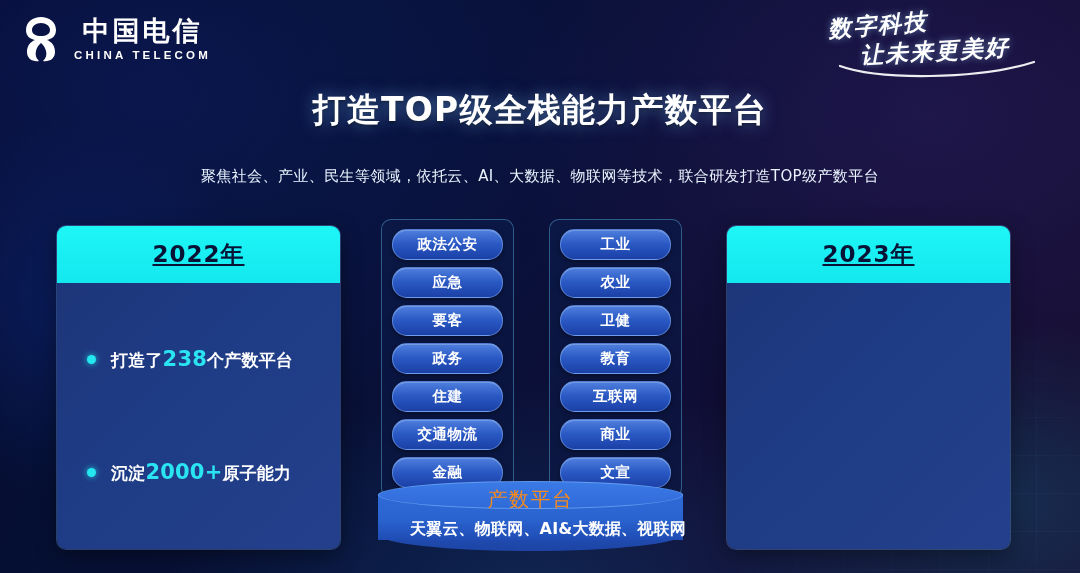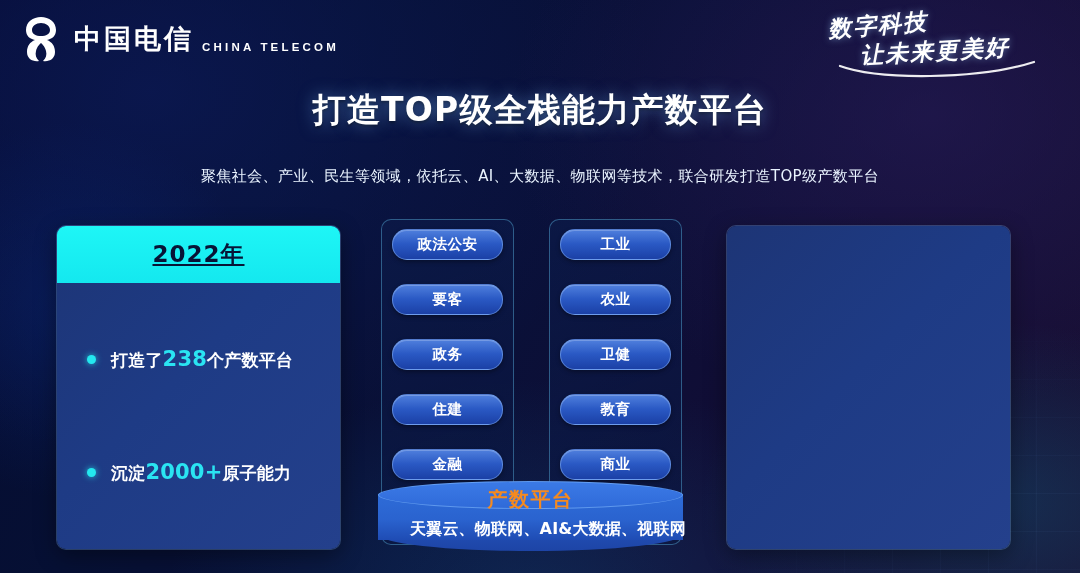--- a/index.html
+++ b/index.html
@@ -47,36 +47,35 @@
 
   
   .logo {
     position: absolute;
     left: 18px; top: 14px;
     display: flex;
     align-items: center;
     gap: 10px;
   }
   .logo-mark { width: 46px; height: 50px; display:block; }
-  .logo-text { display: flex; flex-direction: row; align-items: flex-end; }
+  .logo-text { display: flex; flex-direction: column; align-items: center; }
   .logo-cn {
     color: #ffffff;
     font-size: 27px;
     font-weight: 700;
     letter-spacing: 3px;
     line-height: 1.05;
     font-family: "DejaVu Sans", sans-serif;
   }
   .logo-en {
     color: #ffffff;
     font-size: 11.5px;
     font-weight: 700;
     letter-spacing: 3.2px;
     margin-top: 3px;
-    margin-left: 8px;
   }
 
   .slogan {
     position: absolute;
     right: 26px; top: 8px;
     width: 250px;
     height: 70px;
     color: #ffffff;
   }
   .slogan-l1, .slogan-l2 {
@@ -179,21 +178,21 @@
   .pill-col {
     position: absolute;
     top: 219px;
     width: 133px;
     padding: 9px 10px;
     border-radius: 10px;
     border: 1px solid rgba(90,180,225,0.45);
     background: linear-gradient(160deg, rgba(12,26,72,0.75) 0%, rgba(10,22,64,0.55) 100%);
     display: flex;
     flex-direction: column;
-    gap: 24px;
+    gap: 7px;
     box-sizing: border-box;
   }
   .pill-col.c1 { left: 381px; }
   .pill-col.c2 { left: 549px; }
   .pill {
     height: 29px;
     border-radius: 15px;
     background: linear-gradient(180deg, #4f7fdd 0%, #2a59c4 48%, #1b40a6 100%);
     border: 1px solid rgba(150,195,255,0.45);
     display: flex;
@@ -238,21 +237,21 @@
     background: linear-gradient(180deg, #3b7ae6 0%, #2f6ad9 100%);
     border: 1px solid rgba(140,195,255,0.5);
     box-sizing: border-box;
   }
   .cyl-label {
     position: absolute;
     left: 0; right: 0; top: 5px;
     text-align: center;
     color: #f58a1f;
     font-size: 20px;
-    font-weight: 700;
+    font-weight: 400;
     letter-spacing: 1.5px;
     font-family: "DejaVu Sans", sans-serif;
     z-index: 3;
   }
   .cyl-sub {
     position: absolute;
     left: 0; right: 0; top: 38px;
     text-align: center;
     color: #ffffff;
     font-size: 16px;
@@ -307,38 +306,41 @@
       <div class="bullet-row">
         <span class="bullet-dot"></span>
         <span class="bullet-text">
           <span>沉淀</span><span class="hl">2000+</span><span>原子能力</span>
         </span>
       </div>
     </div>
   </div>
 
   <div class="year-panel right">
+    <div class="year-head">2023年</div>
     <div class="year-body">
     </div>
   </div>
 
   <div class="pill-col c1">
     <div class="pill">政法公安</div>
+    <div class="pill">应急</div>
     <div class="pill">要客</div>
     <div class="pill">政务</div>
     <div class="pill">住建</div>
+    <div class="pill">交通物流</div>
     <div class="pill">金融</div>
-    <div class="pill">交通物流</div>
   </div>
 
   <div class="pill-col c2">
     <div class="pill">工业</div>
     <div class="pill">农业</div>
     <div class="pill">卫健</div>
     <div class="pill">教育</div>
+    <div class="pill">互联网</div>
     <div class="pill">商业</div>
     <div class="pill">文宣</div>
   </div>
 
   <div class="cylinder">
     <div class="cyl-bottom"></div>
     <div class="cyl-body"></div>
     <div class="cyl-top"></div>
     <div class="cyl-label">产数平台</div>
     <div class="cyl-sub">天翼云、物联网、AI&amp;大数据、视联网</div>

